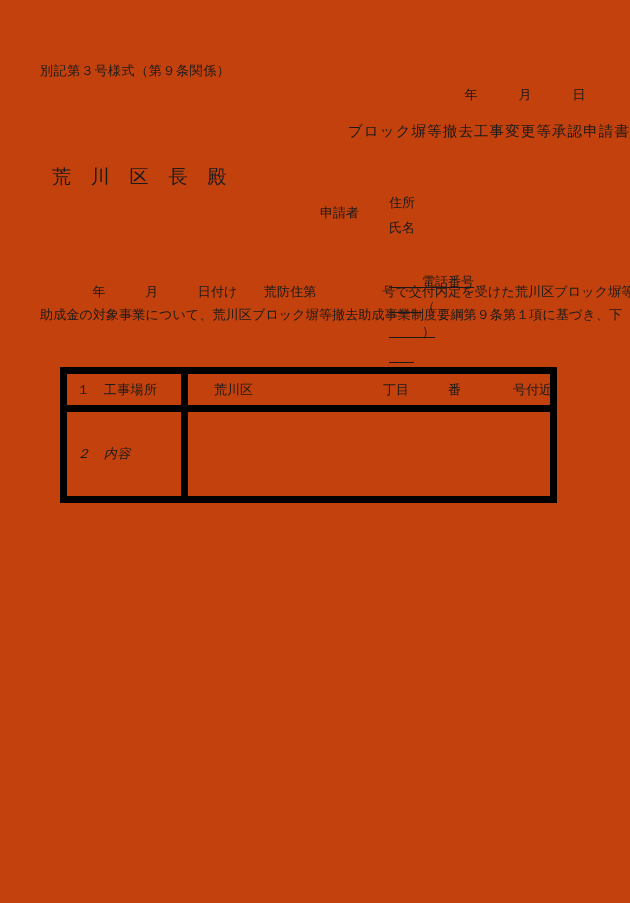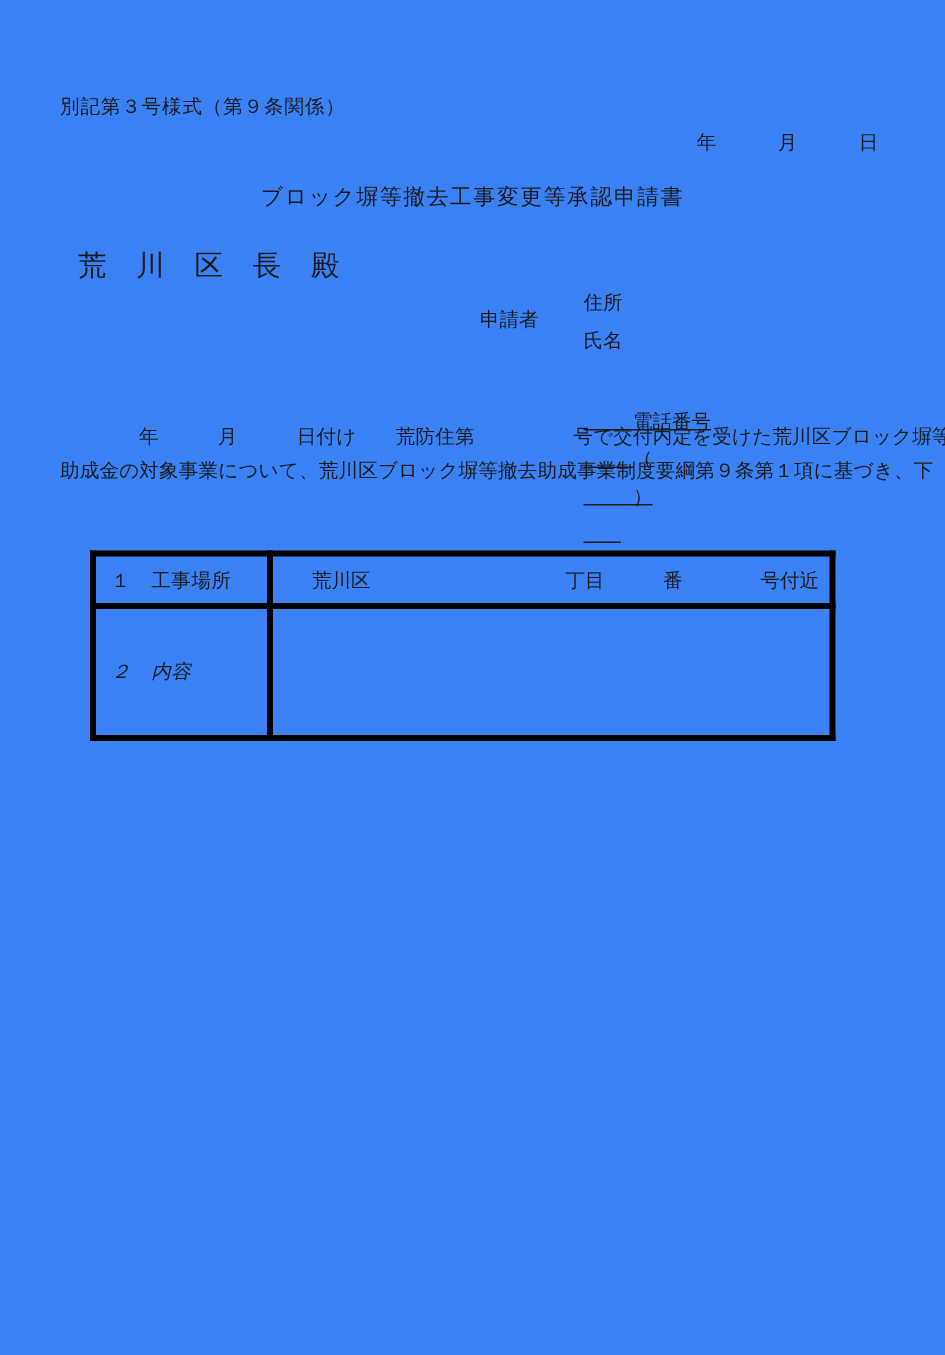--- a/index.html
+++ b/index.html
@@ -12,21 +12,21 @@
     width: 630px;
     height: 903px;
     position: relative;
     font-family: "DejaVu Serif", "Liberation Serif", serif;
     color: #1a1a1a;
     -webkit-font-smoothing: antialiased;
   }
   .page {
     position: absolute;
     inset: 0;
-    background: #3b82f6;
+    background: #c2410c;
     overflow: hidden;
   }
 
   
   .form-no {
     position: absolute;
     left: 40px;
     top: 62px;
     font-size: 13px;
     letter-spacing: 0.6px;
@@ -40,21 +40,21 @@
     white-space: pre;
     letter-spacing: 0.5px;
   }
 
   
   .doc-title {
     position: absolute;
     left: 0;
     right: 0;
     top: 122px;
-    text-align: center;
+    text-align: right;
     font-size: 14.5px;
     letter-spacing: 1.1px;
   }
 
   
   .addressee {
     position: absolute;
     left: 52px;
     top: 164px;
     font-size: 19px;
@@ -107,21 +107,21 @@
   .form-table {
     position: absolute;
     left: 60px;
     top: 367px;
     width: 497px;
     border-collapse: collapse;
     table-layout: fixed;
     font-size: 13px;
   }
   .form-table td {
-    border: 4px solid #000000;
+    border: 7px solid #000000;
     padding: 0;
     vertical-align: middle;
   }
   .form-table td.label-cell {
     width: 104px;
     padding-left: 10px;
     white-space: pre;
     letter-spacing: 0.4px;
   }
   .form-table td.value-cell {

